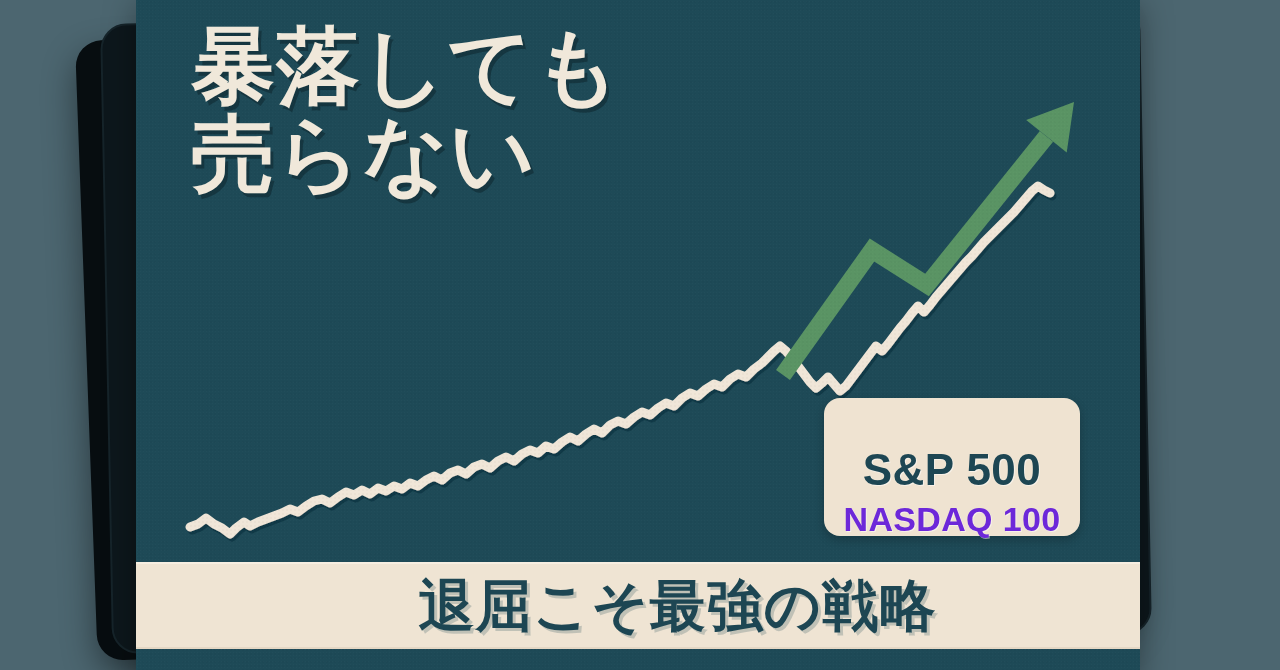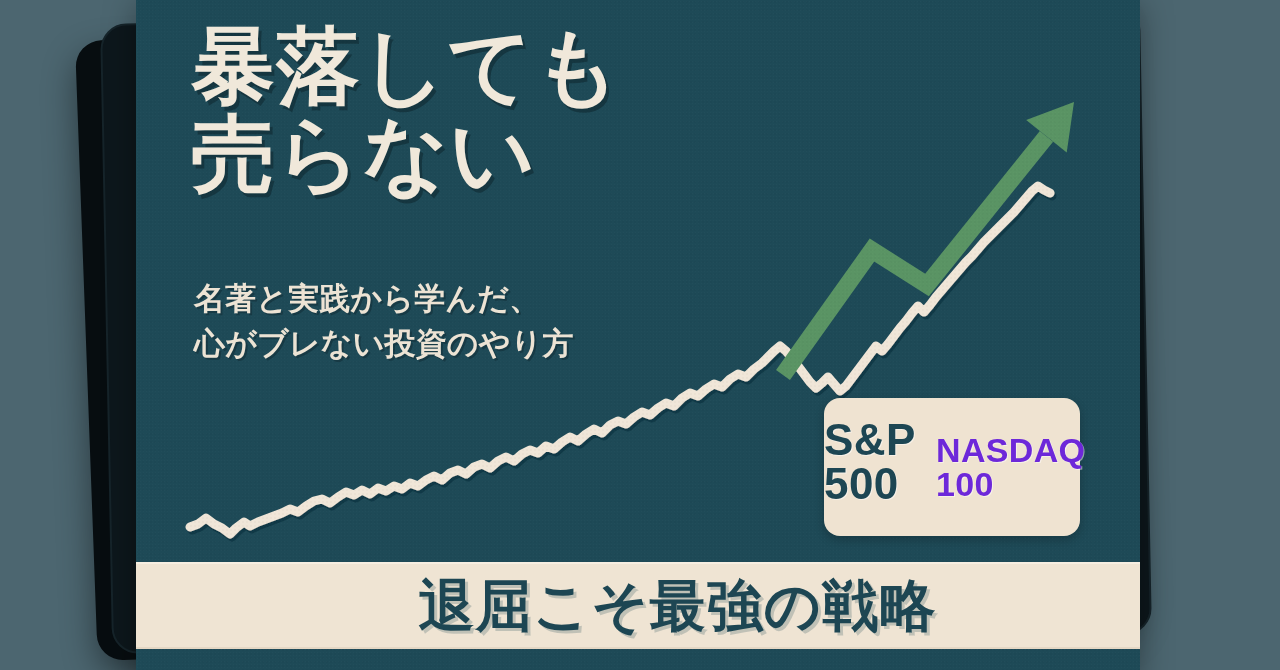--- a/index.html
+++ b/index.html
@@ -81,24 +81,23 @@
   }
 
   
   #index-badge{
     position:absolute;
     left:688px;top:404px;
     width:256px;height:138px;
     background:#efe3d1;
     border-radius:16px;
     z-index:6;
-    display:flex;flex-direction:row;
-    align-items:center;justify-content:flex-start;
+    display:flex;flex-direction:column;
+    align-items:center;justify-content:flex-end;
     box-shadow:0 4px 10px rgba(0,0,0,.22);
-    gap:21px;
   }
   #index-badge .badge-primary{
     color:#1d4653;font-size:44px;font-weight:bold;
     line-height:1;margin-bottom:10px;letter-spacing:.01em;
     text-shadow:1px 1px 0 rgba(255,255,255,.5);
   }
   #index-badge .badge-secondary{
     color:#6d28d9;font-size:34px;font-weight:bold;
     line-height:1;letter-spacing:.01em;
     text-shadow:1px 1px 0 rgba(255,255,255,.5);
@@ -144,24 +143,20 @@
       <polyline id="arrow-line" fill="none" stroke="#5a9464" stroke-width="17" stroke-linejoin="miter" stroke-linecap="butt" points="647,381 736,256 791,291 910.4448935013446,142.3032958452648"></polyline>
       <polygon id="arrow-head" fill="#5a9464" points="938,108 930.7150228644556,158.58585877628843 890.1747641382336,126.0207329142412"></polygon>
     </g>
   </svg>
 
   <div id="title-block">
     <div class="title-line">暴落しても</div>
     <div class="title-line">売らない</div>
   </div>
 
-  <div id="subtitle-block">
-    <div class="subtitle-line">名著と実践から学んだ、</div>
-    <div class="subtitle-line">心がブレない投資のやり方</div>
-  </div>
 
   <div id="index-badge">
     <div class="badge-primary">S&amp;P 500</div>
     <div class="badge-secondary">NASDAQ 100</div>
   </div>
 
   <div id="bottom-banner">
     <div id="banner-text">退屈こそ最強の戦略</div>
   </div>
 

